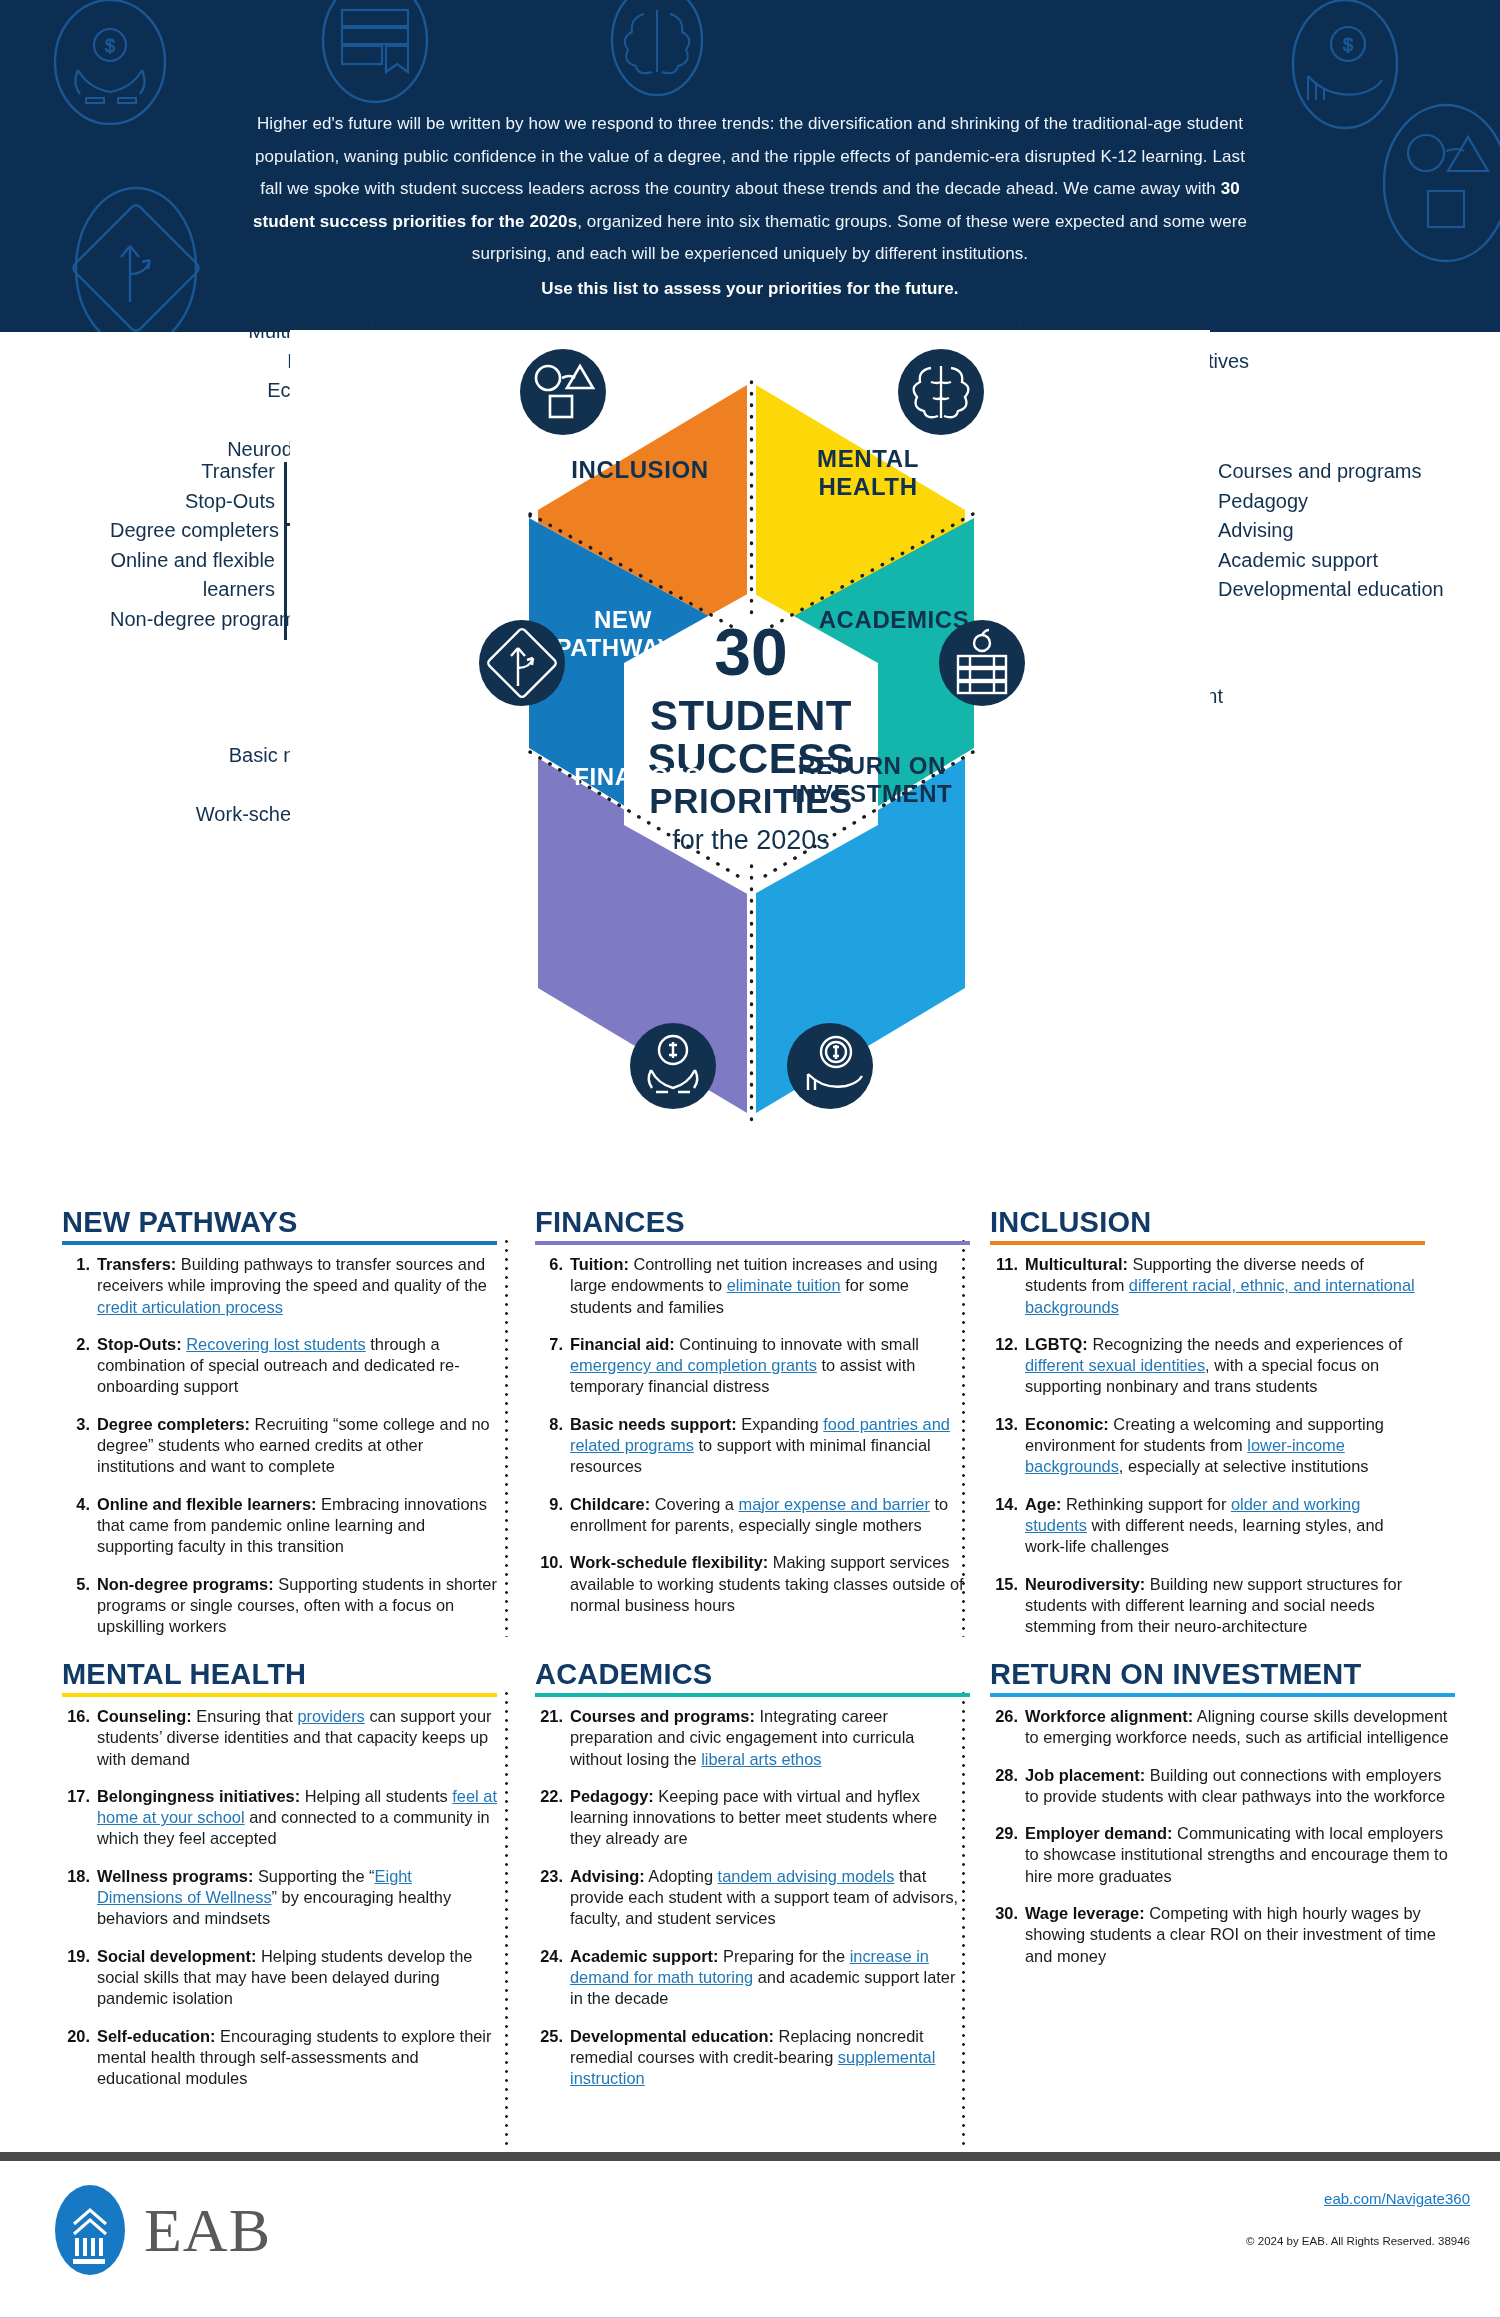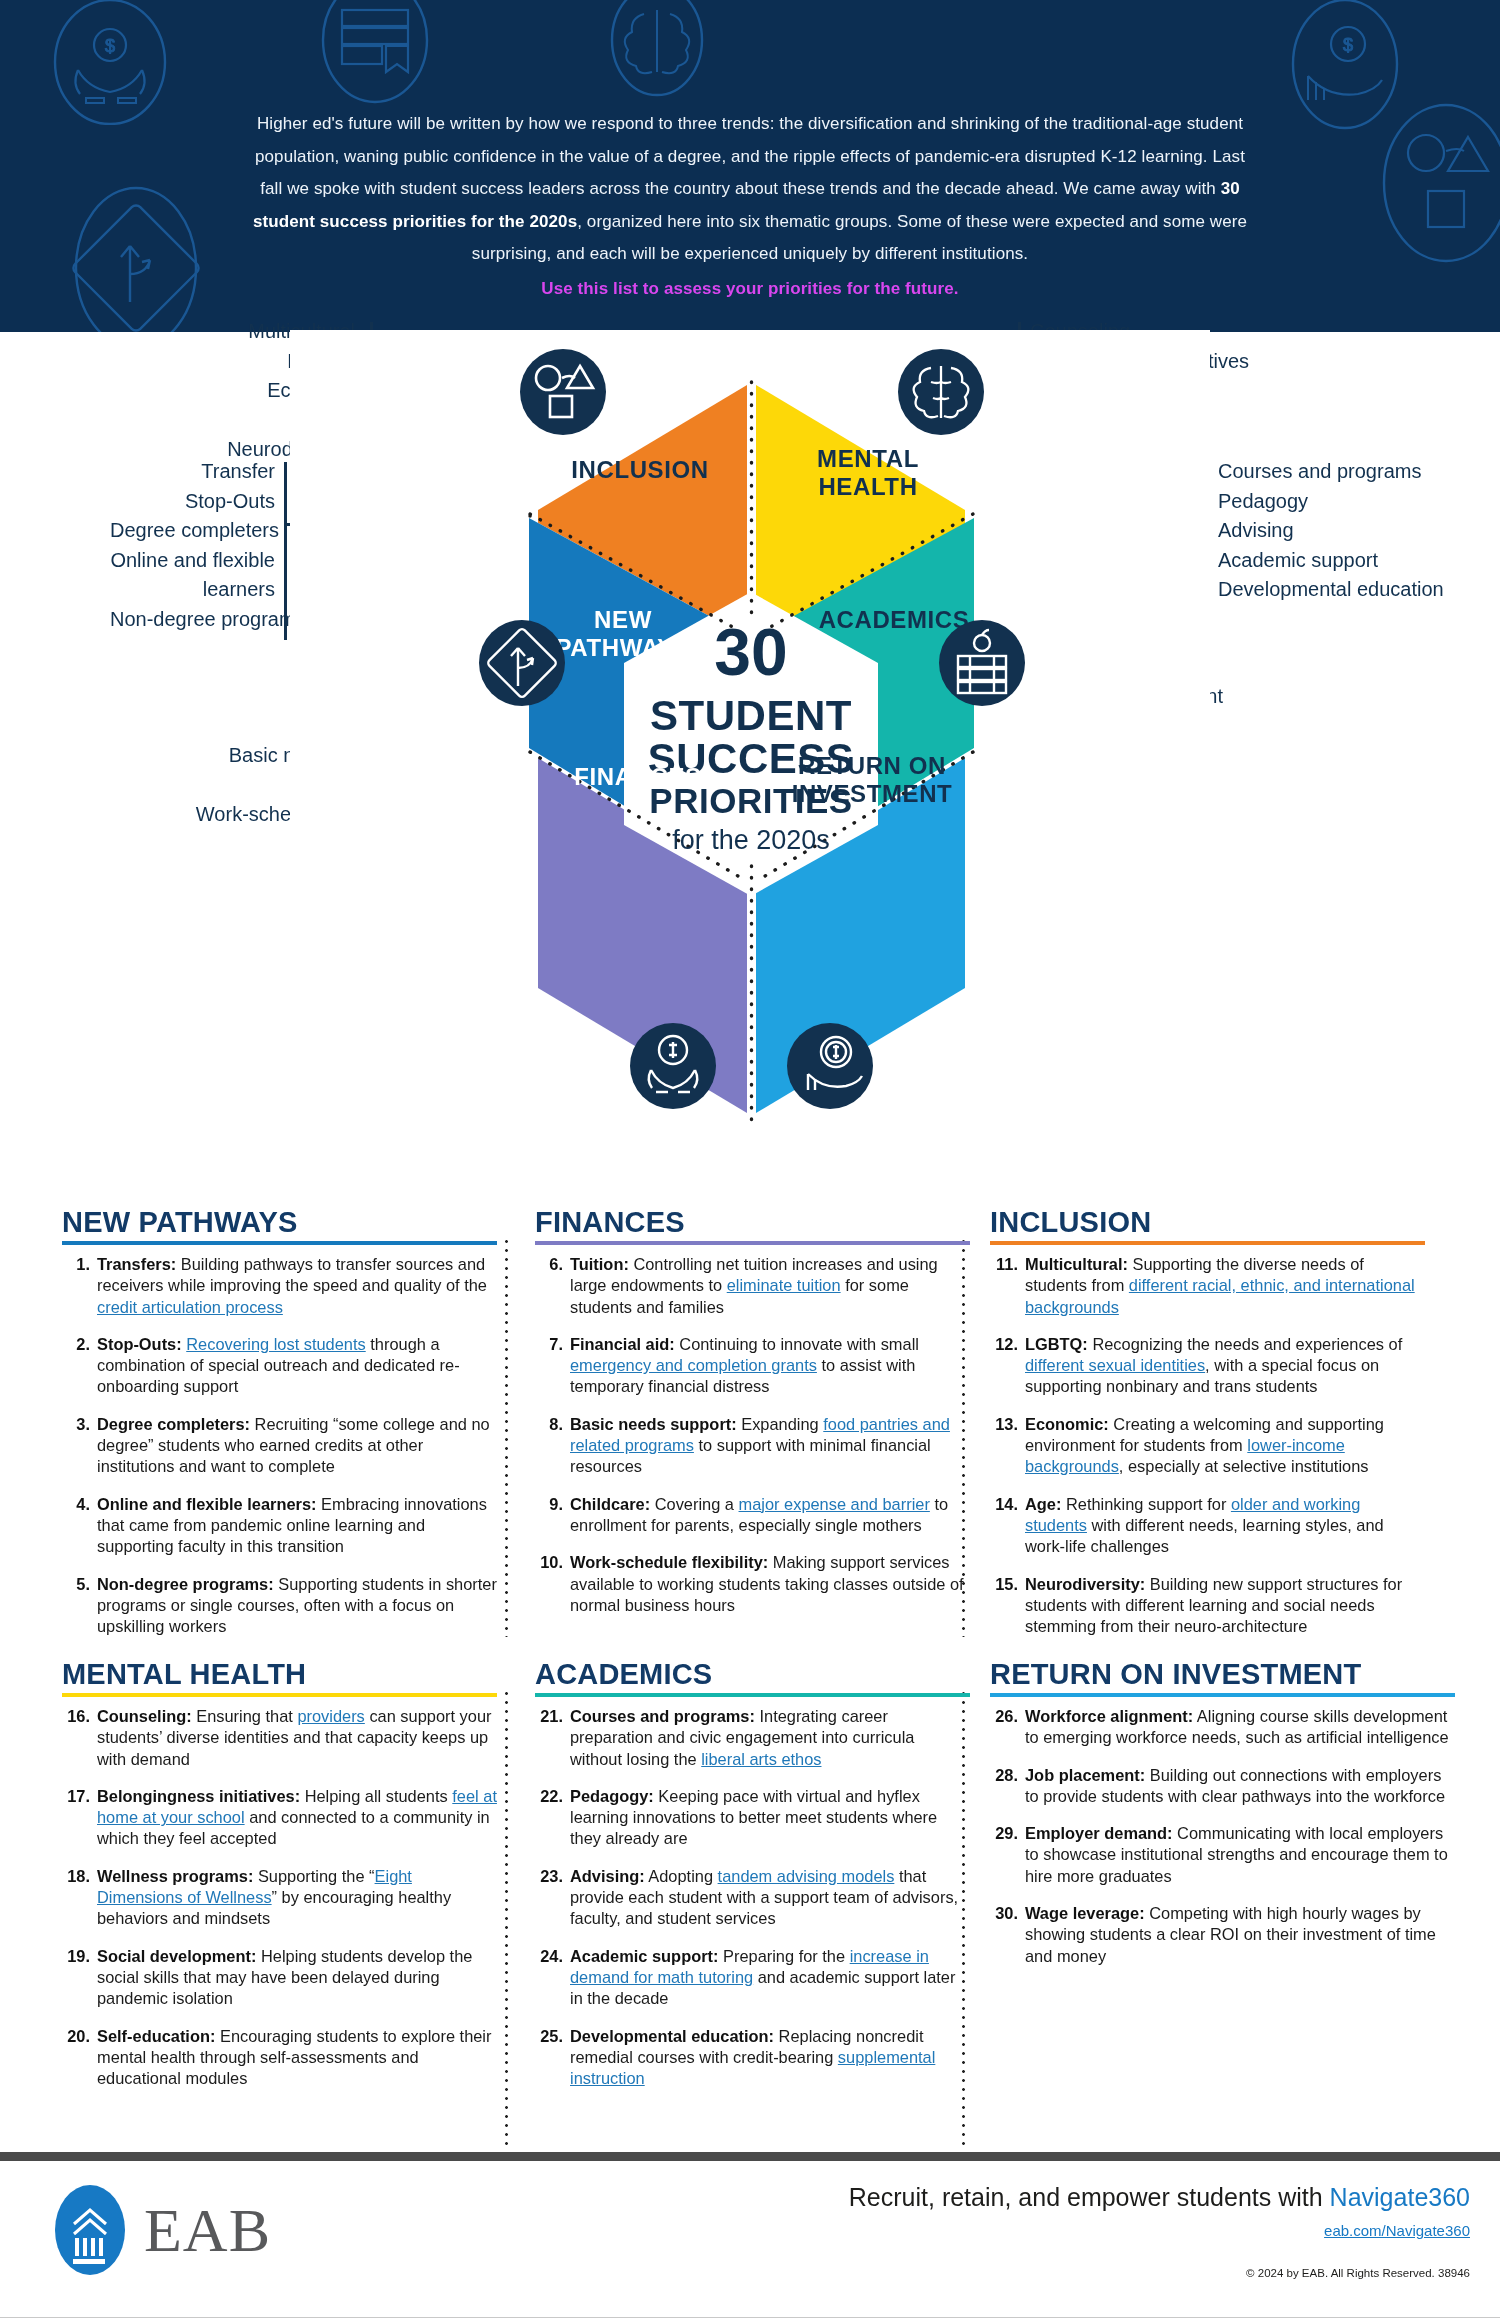--- a/index.html
+++ b/index.html
@@ -20,21 +20,21 @@
     position: absolute; left: 0; top: 0; width: 1500px; height: 332px;
     background: #0c2e52; overflow: hidden;
   }
   .hero-deco { position: absolute; stroke: #1d5fa0; fill: none; opacity: .85; }
   .hero-text {
     position: absolute; left: 245px; top: 108px; width: 1010px;
     text-align: center; color: #eef4fa;
     font-size: 17px; line-height: 32.5px; letter-spacing: .1px;
   }
   .hero-text b { font-weight: 700; color: #ffffff; }
-  .hero-last { display: block; font-weight: 700; color: #d946ef; margin-top: 2px; }
+  .hero-last { display: block; font-weight: 700; color: #ffffff; margin-top: 2px; }
 
   
   .wheel-area { position: absolute; left: 0; top: 332px; width: 1500px; height: 860px; }
   .wheel-svg { position: absolute; left: 290px; top: -2px; }
 
   .callout { position: absolute; font-size: 20px; line-height: 29.5px; color: #12314f; font-weight: 500; }
   .callout.right { text-align: left; }
   .callout.left { text-align: right; }
   .callout .ln { display:block; white-space: nowrap; }
 
@@ -438,20 +438,19 @@
           <rect x="27" y="54" width="4" height="18"></rect>
           <rect x="35" y="54" width="4" height="18"></rect>
           <rect x="43" y="54" width="4" height="18"></rect>
           <rect x="51" y="54" width="4" height="18"></rect>
           <rect x="25" y="75" width="32" height="5"></rect>
         </g>
       </svg>
       <div class="eab-word">EAB</div>
     </div>
     <div class="foot-right">
-      <div class="foot-tag"><span>Recruit, retain, and empower students with </span><span class="brand">Navigate360</span></div>
       <div class="foot-url">eab.com/Navigate360</div>
       <div class="foot-copy">© 2024 by EAB. All Rights Reserved. 38946</div>
     </div>
   </div>
 
   <div class="hairline" style="top:2317px;"></div>
 </div>
 
 </body></html>

